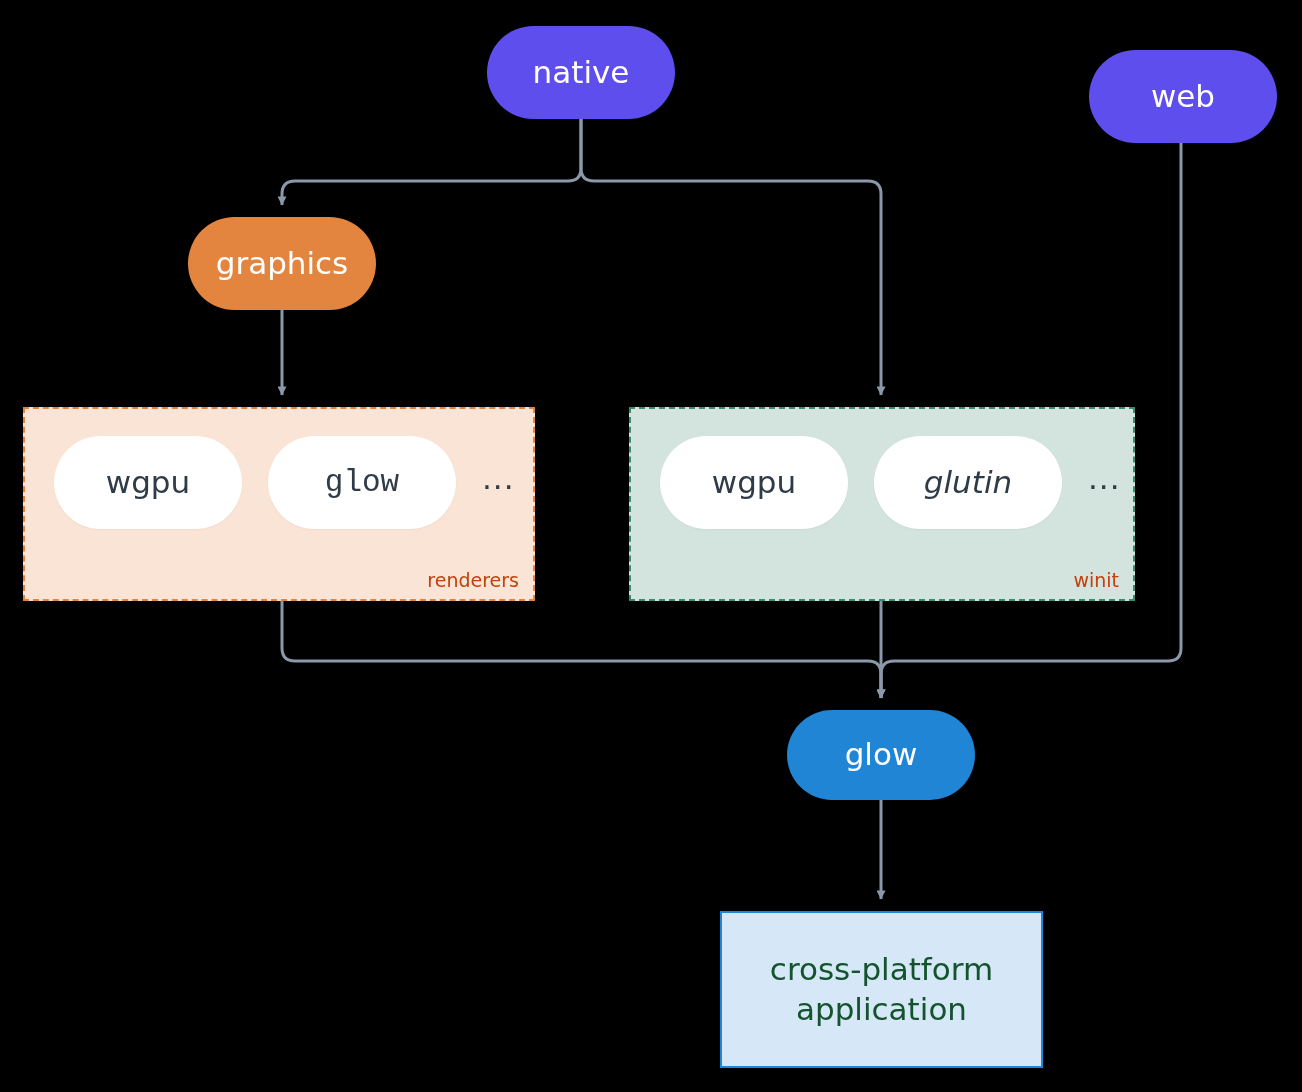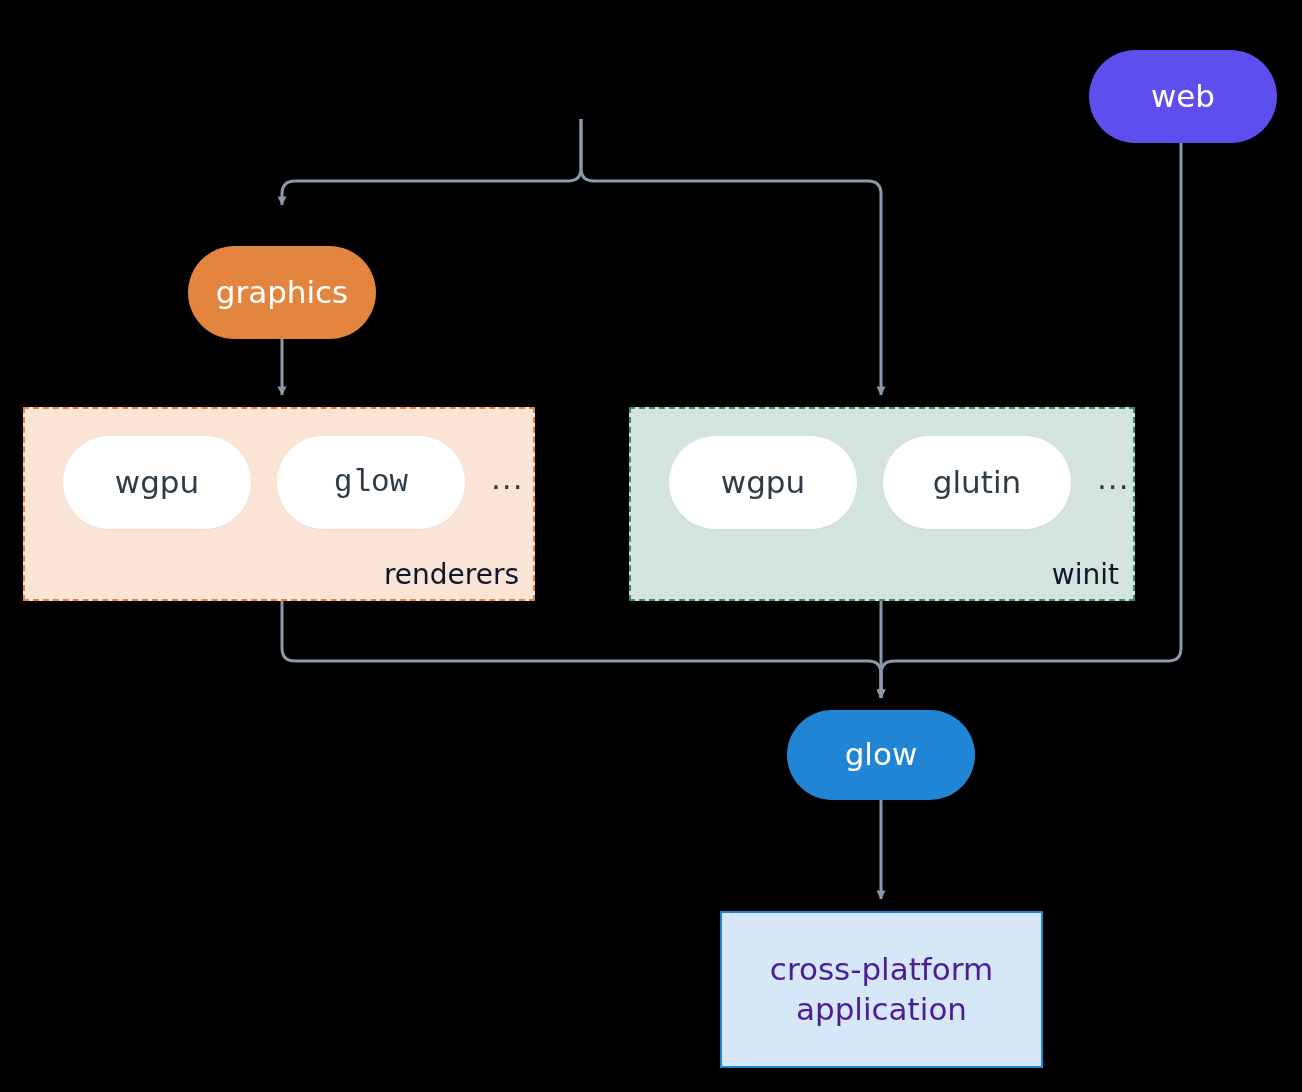--- a/index.html
+++ b/index.html
@@ -63,21 +63,20 @@
     background: #5f4eee;
   }
   #node-web {
     left: 1089px; top: 26px;
     background: #5f4eee;
     margin-top: 24px;
   }
   #node-graphics {
     left: 188px;  top: 217px;
     background: #e3853e;
-    margin-top: 29px;
   }
   #node-iced {
     left: 787px;  top: 710px;
     height: 90px;
     background: #2185d5;
   }
 
   
   .cluster {
     position: absolute;
@@ -94,47 +93,47 @@
   #cluster-shells {
     left: 629px; top: 407px;
     width: 506px; height: 194px;
     background: #d3e3dd;
     border-color: #3d8a74;
   }
   .cluster-label {
     position: absolute;
     right: 14px;
     bottom: 8px;
-    font-size: 28px;
-    color: #0f172a;
+    font-size: 19px;
+    color: #c2410c;
     white-space: nowrap;
   }
   .cluster-items {
     position: absolute;
-    left: 38px;
+    left: 29px;
     top: 27px;
     display: flex;
     flex-direction: row;
     align-items: center;
     gap: 26px;
   }
   .ellipsis {
     font-size: 31px;
     color: #2f3c47;
     letter-spacing: 1px;
     padding-bottom: 10px;
   }
 
   
   #node-application {
     left: 720px; top: 911px;
     width: 323px; height: 157px;
     background: #d6e8f8;
     border: 2px solid #2185d5;
-    color: #4c1d95;
+    color: #14532d;
     font-size: 31px;
     flex-direction: column;
   }
   #node-application .line {
     display: block;
   }
 </style>
 </head>
 <body>
 
@@ -157,20 +156,23 @@
       <path d="M 282,601 L 282,648 Q 282,661 295,661 L 868,661 Q 881,661 881,674 L 881,698" marker-end="url(#arrowhead)"></path>
 
       <path d="M 881,601 L 881,698" marker-end="url(#arrowhead)"></path>
 
       <path d="M 1181,119 L 1181,648 Q 1181,661 1168,661 L 894,661 Q 881,661 881,674 L 881,698" marker-end="url(#arrowhead)"></path>
 
       <path d="M 881,800 L 881,899" marker-end="url(#arrowhead)"></path>
     </g>
   </svg>
 
+  <div class="node pill pill-lg" id="node-native">
+    <span>native</span>
+  </div>
 
   <div class="node pill pill-lg" id="node-web">
     <span>web</span>
   </div>
 
   <div class="node pill pill-lg" id="node-graphics">
     <span>graphics</span>
   </div>
 
   <div class="cluster" id="cluster-renderers">
@@ -184,21 +186,21 @@
       <span class="ellipsis">...</span>
     </div>
     <span class="cluster-label">renderers</span>
   </div>
 
   <div class="cluster" id="cluster-shells">
     <div class="cluster-items">
       <div class="node pill pill-white" style="position:relative;left:0;top:0;">
         <span>wgpu</span>
       </div>
-      <div class="node pill pill-white" style="position:relative;left:0;top:0;">
+      <div class="node pill pill-white" style="position:relative;left:0;top:0;font-style:italic;">
         <span>glutin</span>
       </div>
       <span class="ellipsis">...</span>
     </div>
     <span class="cluster-label">winit</span>
   </div>
 
   <div class="node pill pill-lg" id="node-iced">
     <span>glow</span>
   </div>

